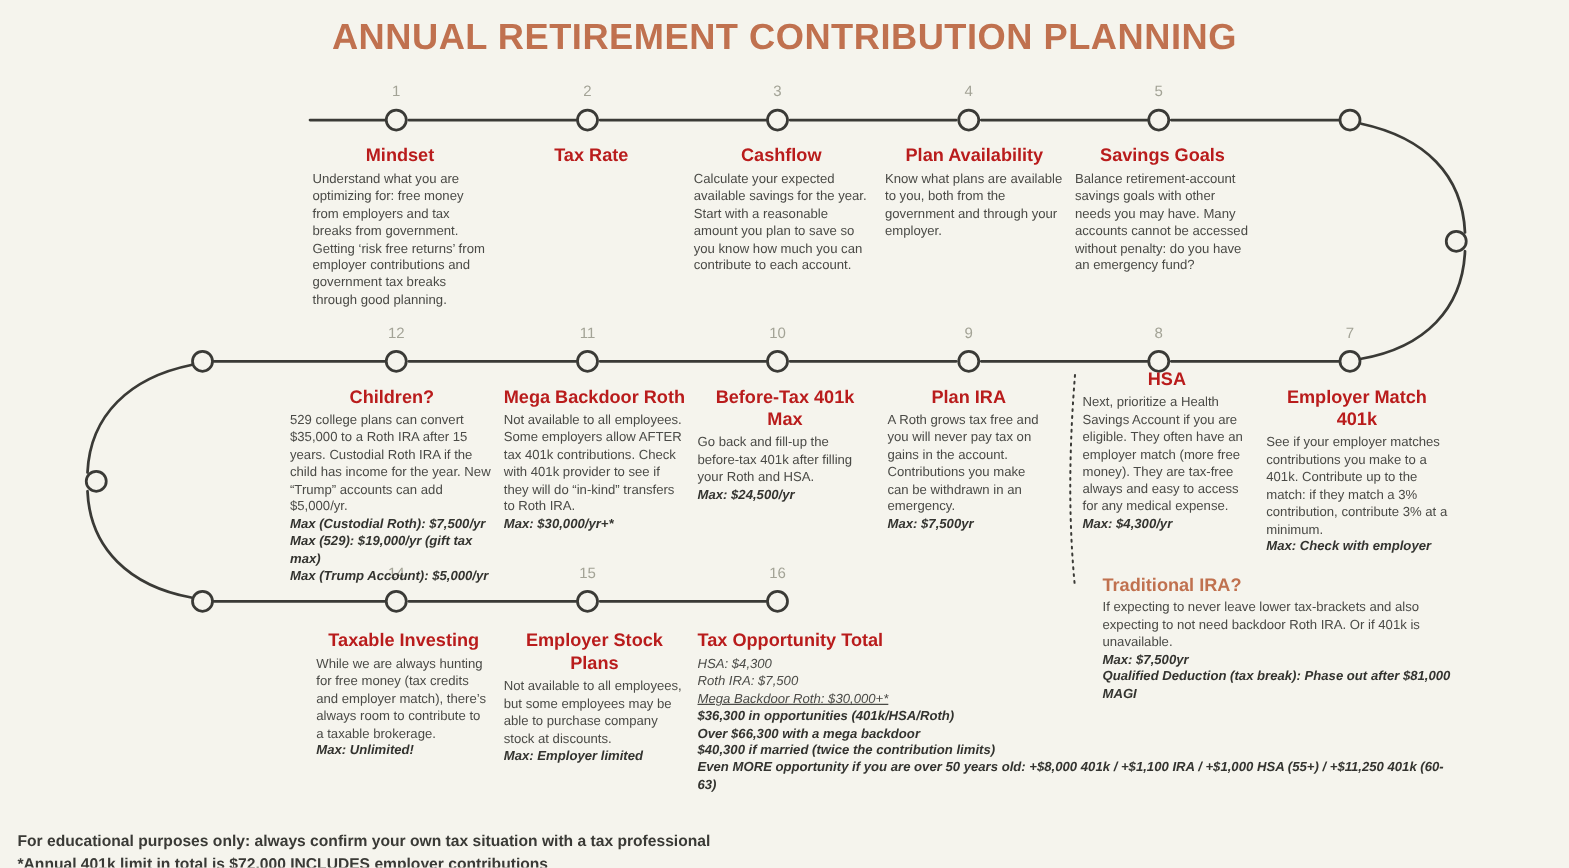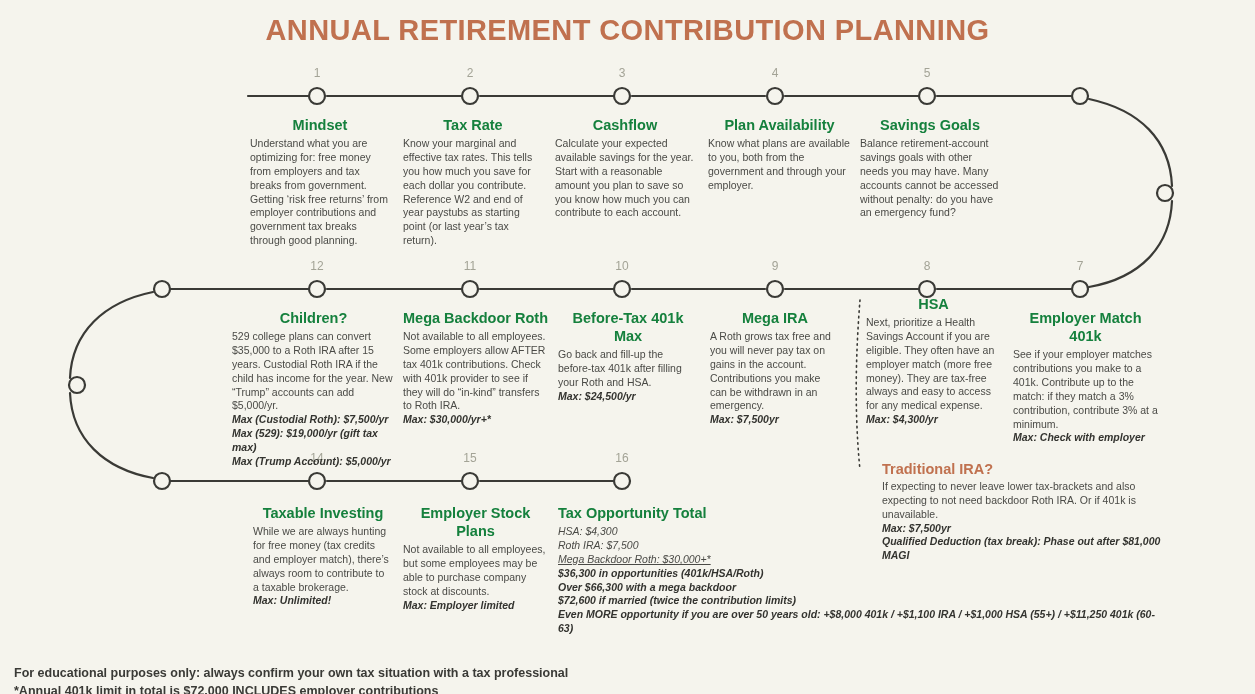--- a/index.html
+++ b/index.html
@@ -43,21 +43,21 @@
     font-size: 12px;
     color: #a3a396;
   }
 
   .step {
     position: absolute;
   }
   .step-title {
     font-size: 14.5px;
     font-weight: bold;
-    color: #15803d;
+    color: #b91c1c;
     margin-bottom: 3px;
     line-height: 1.25;
   }
   .step-title.ctr { text-align: center; }
   .step-body {
     font-size: 10.5px;
     line-height: 1.32;
     color: #4a4a46;
   }
   .step-body .b { font-weight: bold; color: #33332f; }
@@ -160,21 +160,20 @@
   <div class="node-num" style="left:297px; top:451px;">14</div>
   <div class="node-num" style="left:450px; top:451px;">15</div>
   <div class="node-num" style="left:602px; top:451px;">16</div>
 
   <div class="step" style="left:250px; top:116px; width:140px;">
     <div class="step-title ctr">Mindset</div>
     <div class="step-body">Understand what you are optimizing for: free money from employers and tax breaks from government. Getting ‘risk free returns’ from employer contributions and government tax breaks through good planning.</div>
   </div>
   <div class="step" style="left:403px; top:116px; width:140px;">
     <div class="step-title ctr">Tax Rate</div>
-    <div class="step-body">Know your marginal and effective tax rates. This tells you how much you save for each dollar you contribute. Reference W2 and end of year paystubs as starting point (or last year’s tax return).</div>
   </div>
   <div class="step" style="left:555px; top:116px; width:140px;">
     <div class="step-title ctr">Cashflow</div>
     <div class="step-body">Calculate your expected available savings for the year. Start with a reasonable amount you plan to save so you know how much you can contribute to each account.</div>
   </div>
   <div class="step" style="left:708px; top:116px; width:143px;">
     <div class="step-title ctr">Plan Availability</div>
     <div class="step-body">Know what plans are available to you, both from the government and through your employer.</div>
   </div>
   <div class="step" style="left:860px; top:116px; width:140px;">
@@ -190,21 +189,21 @@
     </div>
   </div>
   <div class="step" style="left:866px; top:295px; width:135px;">
     <div class="step-title ctr">HSA</div>
     <div class="step-body">
       <span>Next, prioritize a Health Savings Account if you are eligible. They often have an employer match (more free money). They are tax-free always and easy to access for any medical expense.</span>
       <div class="b">Max: $4,300/yr</div>
     </div>
   </div>
   <div class="step" style="left:710px; top:309px; width:130px;">
-    <div class="step-title ctr">Mega IRA</div>
+    <div class="step-title ctr">Plan IRA</div>
     <div class="step-body">
       <span>A Roth grows tax free and you will never pay tax on gains in the account. Contributions you make can be withdrawn in an emergency.</span>
       <div class="b">Max: $7,500yr</div>
     </div>
   </div>
   <div class="step" style="left:558px; top:309px; width:140px;">
     <div class="step-title ctr">Before-Tax 401k Max</div>
     <div class="step-body">
       <span>Go back and fill-up the before-tax 401k after filling your Roth and HSA.</span>
       <div class="b">Max: $24,500/yr</div>
@@ -243,21 +242,21 @@
   </div>
 
   <div class="step" style="left:558px; top:504px; width:600px;">
     <div class="step-title">Tax Opportunity Total</div>
     <div class="step-body">
       <div>HSA: $4,300</div>
       <div>Roth IRA: $7,500</div>
       <div class="u">Mega Backdoor Roth: $30,000+*</div>
       <div class="b">$36,300 in opportunities (401k/HSA/Roth)</div>
       <div class="b">Over $66,300 with a mega backdoor</div>
-      <div class="b">$72,600 if married (twice the contribution limits)</div>
+      <div class="b">$40,300 if married (twice the contribution limits)</div>
       <div class="b">Even MORE opportunity if you are over 50 years old: +$8,000 401k / +$1,100 IRA / +$1,000 HSA (55+) / +$11,250 401k (60-63)</div>
     </div>
   </div>
 
   <div class="callout" style="left:868px; top:461px; width:290px;margin-left:14px;">
     <div class="callout-title">Traditional IRA?</div>
     <div class="step-body">
       <span>If expecting to never leave lower tax-brackets and also expecting to not need backdoor Roth IRA. Or if 401k is unavailable.</span>
       <div class="b">Max: $7,500yr</div>
       <div class="b">Qualified Deduction (tax break): Phase out after $81,000 MAGI</div>

